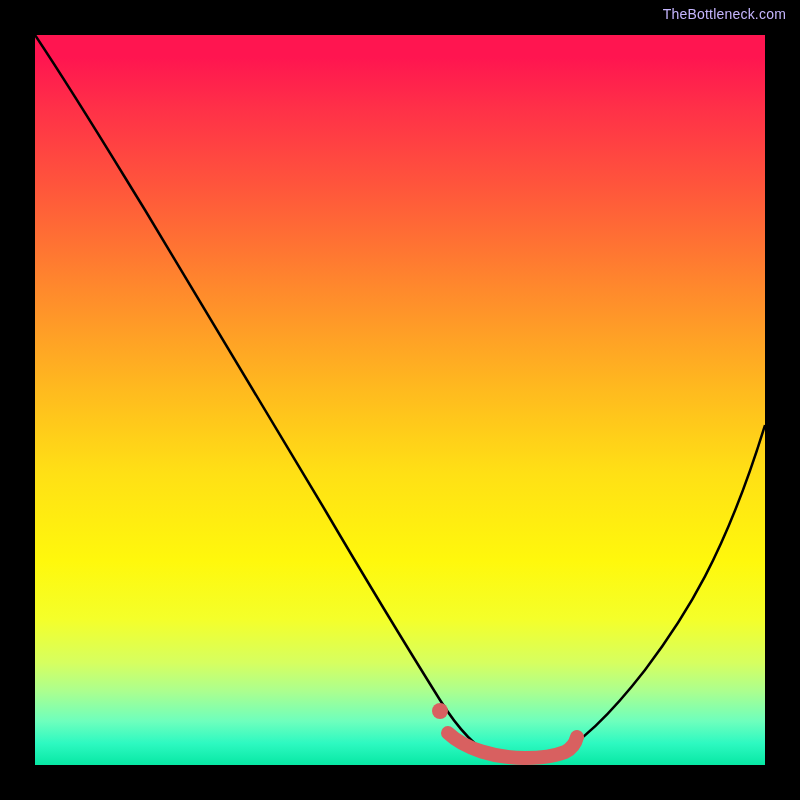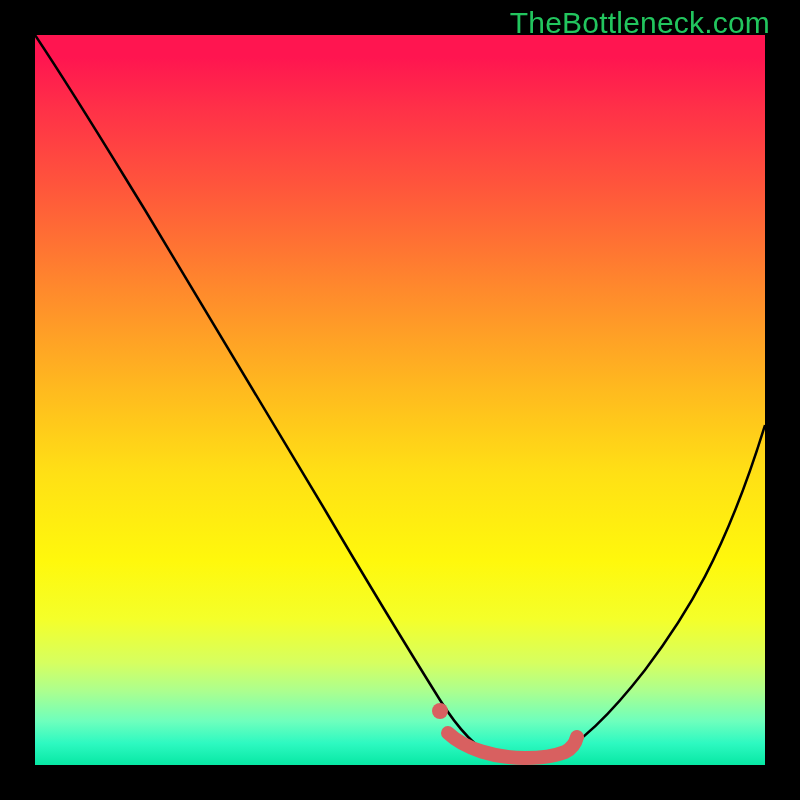--- a/index.html
+++ b/index.html
@@ -13,23 +13,23 @@
   }
   .frame {
     position: relative;
     width: 800px;
     height: 800px;
     background: #000;
   }
   .watermark {
     position: absolute;
     top: 6px;
-    right: 30px;
-    color: #22c55e;
-    font-size: 30px;
+    right: 14px;
+    color: #c4b5fd;
+    font-size: 14px;
     font-weight: 500;
     letter-spacing: 0.2px;
     z-index: 3;
   }
   .plot-area {
     position: absolute;
     left: 35px;
     top: 35px;
     width: 730px;
     height: 730px;

